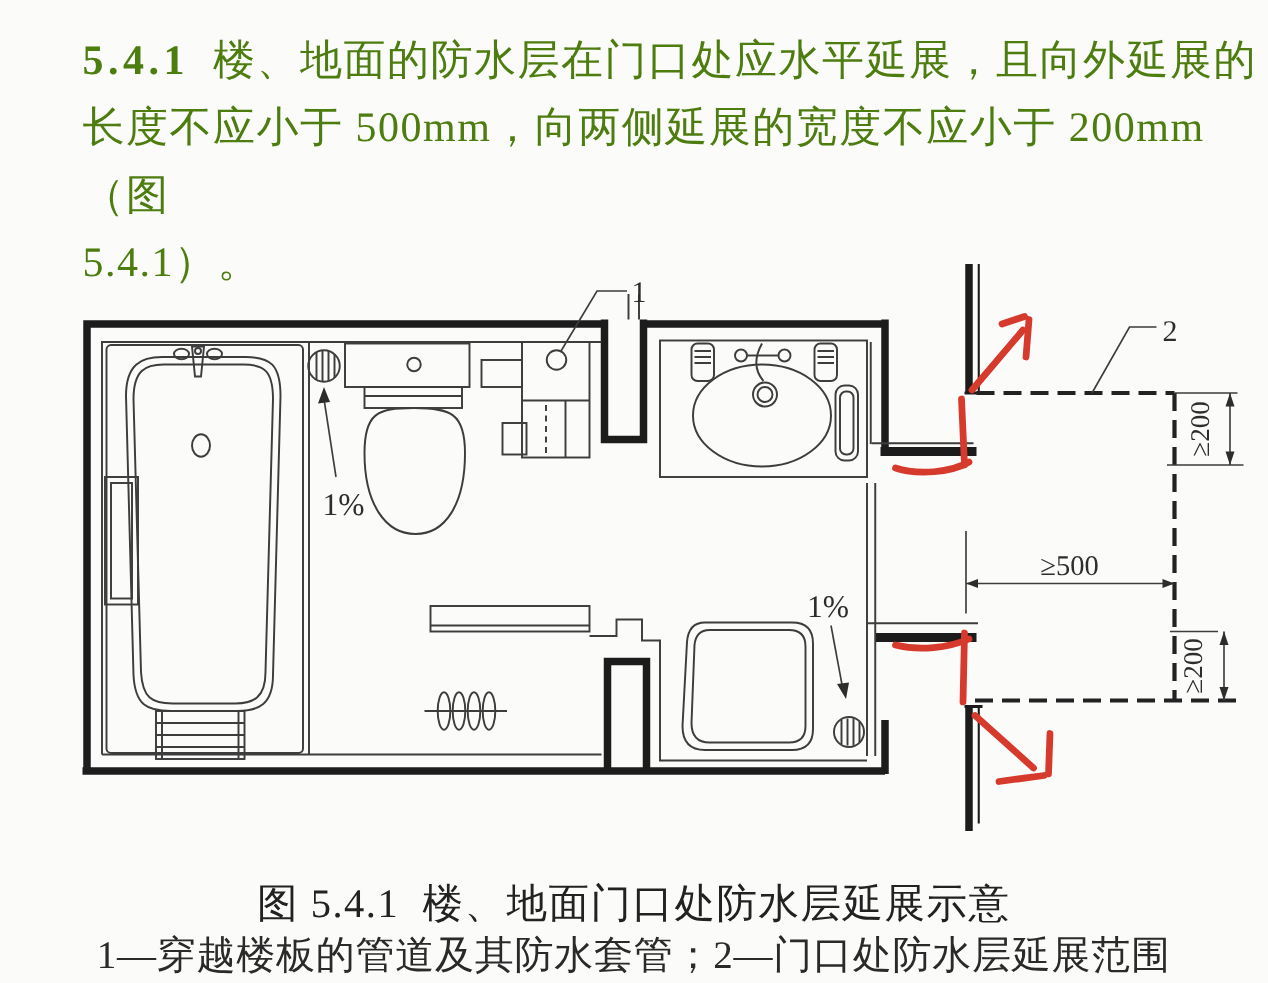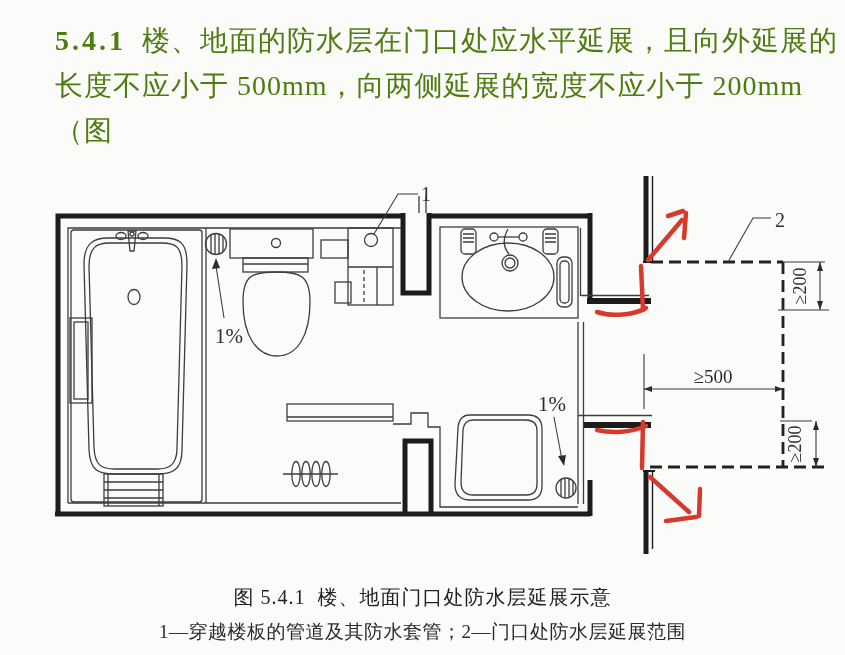--- a/index.html
+++ b/index.html
@@ -9,38 +9,39 @@
   }
   .clause{
     position:absolute;left:55px;top:18px;width:784px;
     font-size:28px;line-height:45px;color:#4d7c0f;letter-spacing:1px;
   }
   .clause p{margin:0;white-space:pre-wrap;}
   .clause b{font-weight:bold;letter-spacing:3px;margin-right:16px;}
   svg.plan{position:absolute;left:0;top:0;}
   .figcap{
     position:absolute;left:0;top:584px;width:845px;text-align:center;
-    font-size:20px;color:#222;letter-spacing:1px;white-space:pre-wrap;
+    font-size:27px;color:#222;letter-spacing:1px;white-space:pre-wrap;
   }
   .figleg{
     position:absolute;left:0;top:619px;width:845px;text-align:center;
-    font-size:19px;color:#2a2a2a;letter-spacing:0.5px;white-space:pre-wrap;
+    font-size:26px;color:#2a2a2a;letter-spacing:0.5px;white-space:pre-wrap;
   }
   .ink{stroke:#1c1c1c;fill:none;}
   .thin{stroke:#3d3d3d;fill:none;stroke-width:1.3;}
   .dim{stroke:#3d3d3d;fill:none;stroke-width:1.1;}
   .dimtxt{font-family:"Liberation Serif","DejaVu Serif",serif;fill:#2d2d2d;}
   .red{stroke:#d63a2c;fill:none;stroke-width:4.5;stroke-linecap:round;stroke-linejoin:round;}
 </style>
 </head>
 <body>
 
 <div class="clause">
   <p class="line"><b>5.4.1</b><span>楼、地面的防水层在门口处应水平延展，且向外延展的</span></p>
   <p class="line">长度不应小于 500mm，向两侧延展的宽度不应小于 200mm（图</p>
+  <p class="line">5.4.1）。</p>
 </div>
 
 <svg class="plan" width="845" height="655" viewBox="0 0 845 655">
 
   <g>
     <path class="ink" stroke-width="5" d="M 58,514 L 58,216 L 405,216"></path>
     <path class="ink" stroke-width="5" d="M 403,213 L 403,293 L 429,293 L 429,213"></path>
     <path class="ink" stroke-width="5" d="M 427,216 L 590,216"></path>
     <path class="ink" stroke-width="5" d="M 590,213 L 590,299"></path>
     <path class="ink" stroke-width="6" d="M 587,301 L 651,301"></path>

